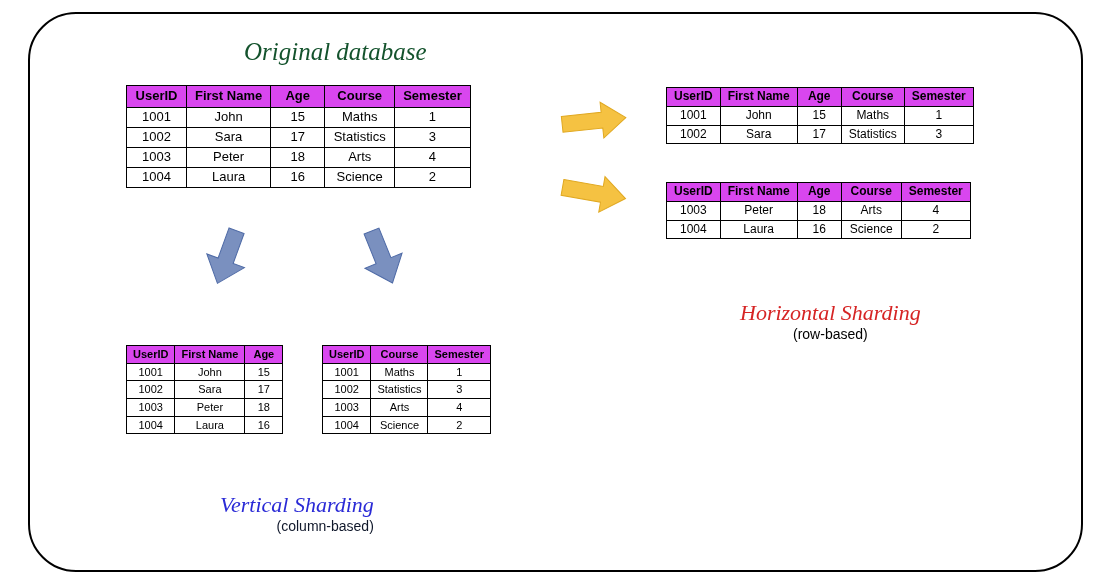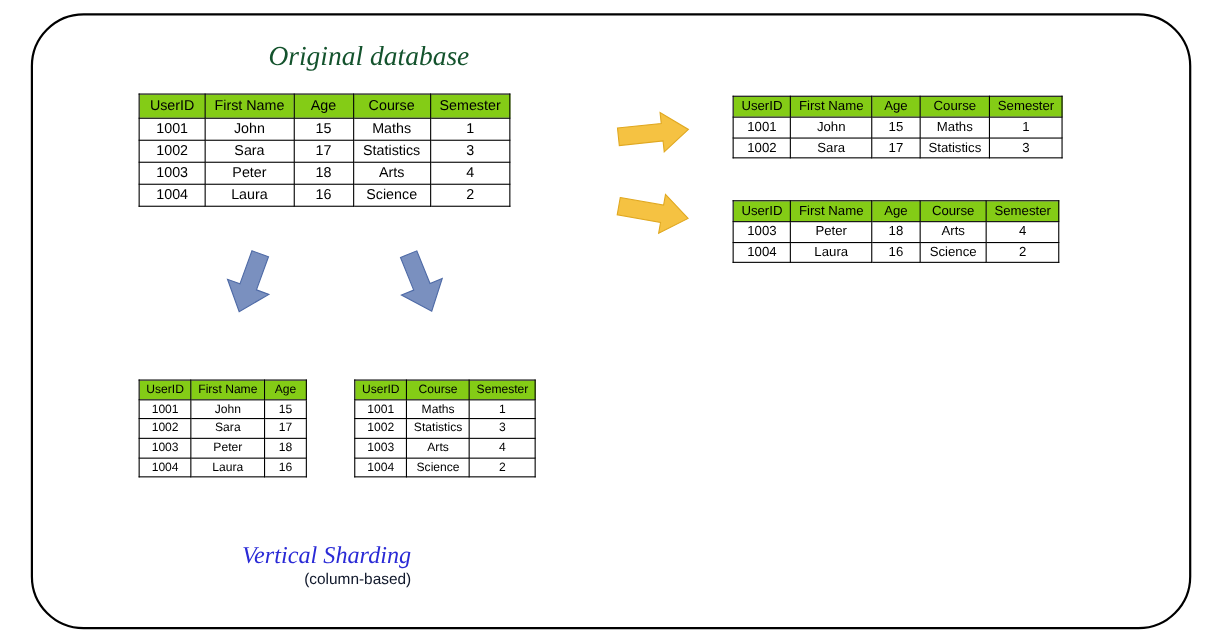--- a/index.html
+++ b/index.html
@@ -1,21 +1,21 @@
 <!DOCTYPE html>
 <html><head>
 <meta charset="utf-8">
 <style>
 *{box-sizing:border-box;margin:0;padding:0}
 body{font-family:"Segoe UI",Arial,sans-serif;background:#fff;width:1111px;height:583px;overflow:hidden;position:relative}
 .frame{position:absolute;left:28px;top:12px;width:1055px;height:560px;border:2px solid #000;border-radius:48px}
 .title-original{position:absolute;left:244px;top:38px;font-family:"Comic Sans MS","Segoe Script",cursive;font-size:25px;font-style:italic;color:#14532d}
 .tbl{border-collapse:collapse;background:#fff;position:absolute}
 .tbl th,.tbl td{border:1px solid #000;text-align:center;font-size:13px;line-height:1.15}
-.tbl th{background:#84cc16;font-weight:400;padding:3px 8px}
+.tbl th{background:#d946ef;font-weight:700;padding:3px 8px}
 .tbl td{padding:2px 8px}
 .tbl.sm th,.tbl.sm td{font-size:12px;padding:2px 7px}
 .tbl.xs th,.tbl.xs td{font-size:11px;padding:2px 6px}
 .arrow-blue{position:absolute;width:64px;height:64px}
 .arrow-orange{position:absolute;width:72px;height:46px}
 .label-vertical{position:absolute;left:220px;top:492px;text-align:right}
 .label-vertical .t1{font-family:"Comic Sans MS","Segoe Script",cursive;font-size:22px;font-style:italic;color:#2A2AD6}
 .label-vertical .t2{font-size:14px;color:#0f172a}
 .label-horizontal{position:absolute;left:740px;top:300px;text-align:center}
 .label-horizontal .t1{font-family:"Comic Sans MS","Segoe Script",cursive;font-size:22px;font-style:italic;color:#D62424}
@@ -211,13 +211,15 @@
       </tr>
   </tbody>
 </table>
 
 <div class="label-vertical">
   <div class="t1">Vertical Sharding</div>
   <div class="t2">(column-based)</div>
 </div>
 
 <div class="label-horizontal">
+  <div class="t1">Horizontal Sharding</div>
+  <div class="t2">(row-based)</div>
 </div>
 
 </body></html>

